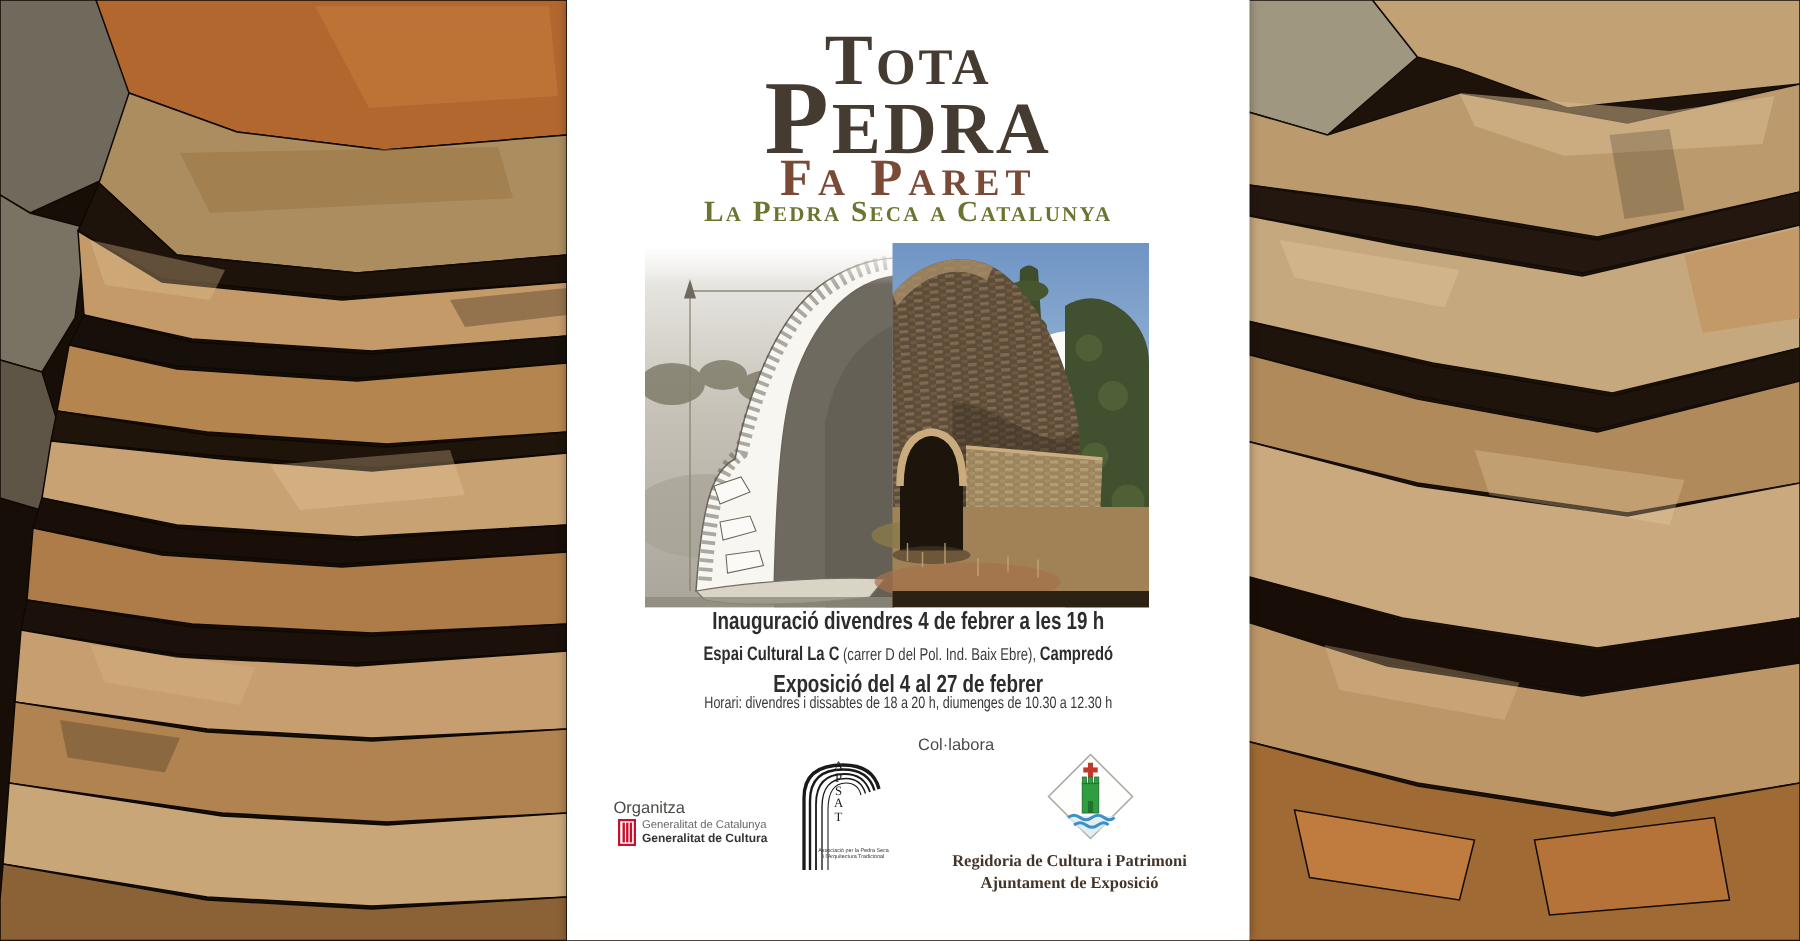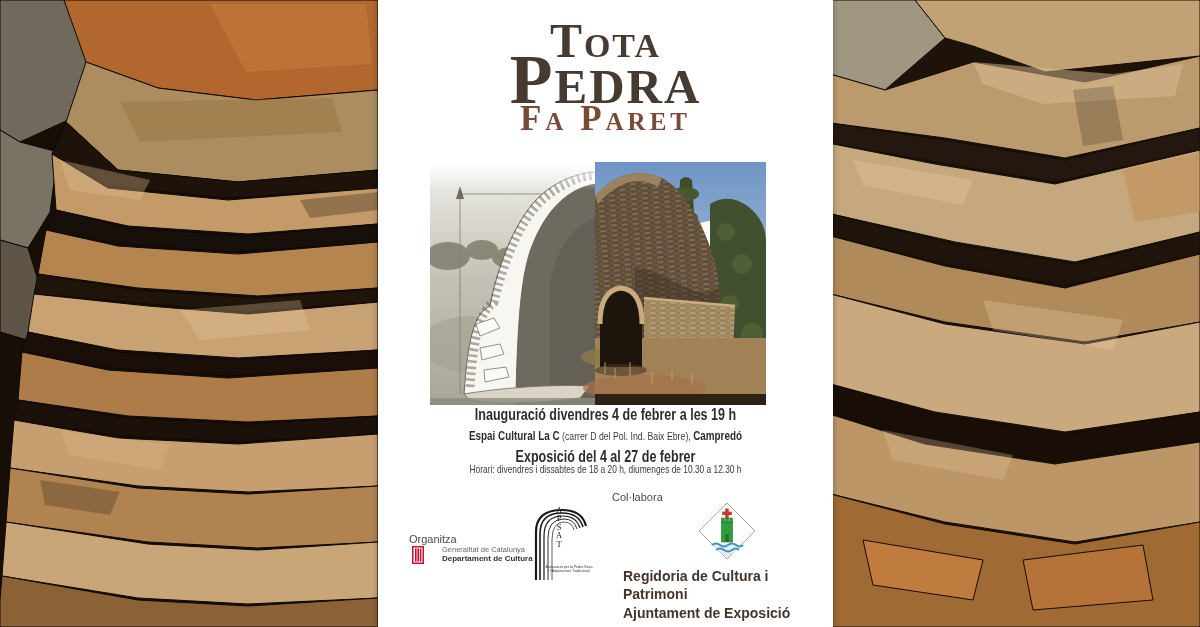--- a/index.html
+++ b/index.html
@@ -21,30 +21,30 @@
   .op{top:405px;font-size:16.5px;font-weight:bold;}
   .venue{top:428px;font-size:13px;}
   .venue .b{font-weight:bold;font-size:13px;color:#2d2d2d;}
   .venue .r{font-weight:normal;font-size:11.5px;color:#3c3c3c;}
   .expo{top:447px;font-size:16.5px;font-weight:bold;}
   .hor{top:463px;font-size:11px;font-weight:normal;color:#383838;}
   
   .lbl{position:absolute;top:491px;font-size:11px;color:#4a4a46;}
   .org{left:31px;margin-top:42px;}
   .col{left:234px;text-align:right;}
-  .gencat{position:absolute;left:34px;top:545px;display:flex;align-items:flex-start;gap:18px;}
+  .gencat{position:absolute;left:34px;top:545px;display:flex;align-items:flex-start;gap:4px;}
   .gencat svg{display:block;margin-top:1px;}
   .gtxt .g1{font-size:7.5px;color:#666;line-height:1.2;}
   .gtxt .g2{font-size:8px;font-weight:bold;color:#333;line-height:1.2;}
   .apsat{position:absolute;left:148px;top:500px;width:86px;height:84px;}
   .apsat svg{position:absolute;left:0;top:0;}
   .apsat-letters{position:absolute;left:28px;top:6px;display:flex;flex-direction:column;font-family:"Liberation Serif",serif;font-size:8.5px;line-height:8.4px;color:#1c1c1c;text-align:center;width:10px;}
   .apsat-caption{position:absolute;left:-10px;top:65px;width:106px;text-align:center;font-size:3.6px;line-height:1.25;color:#333;}
   .shield{position:absolute;left:318px;top:500px;display:block;}
-  .regidoria{position:absolute;left:245px;top:567px;width:180px;font-family:Liberation Sans, sans-serif;font-weight:bold;font-size:14px;line-height:1.32;color:#44352a;}
+  .regidoria{position:absolute;left:245px;top:567px;width:180px;text-align:center;font-family:Liberation Serif, serif;font-weight:bold;font-size:11px;line-height:1.32;color:#44352a;}
 </style>
 </head>
 <body>
 
 <div id="stage">
 
   <svg id="bg-left" class="bg" viewBox="0 0 378 627" preserveAspectRatio="none">
     <rect width="378" height="627" fill="#170e07"></rect>
     <g stroke="#0f0903" stroke-width="1">
       <polygon points="0,0 64,0 90,54 68,120 20,142 0,130" fill="#6f6a5b"></polygon>
@@ -98,20 +98,21 @@
     <polygon points="160,300 300,320 290,350 170,330" fill="#ecd2aa" opacity=".3"></polygon>
     <polygon points="60,430 190,455 180,480 70,460" fill="#e2c294" opacity=".3"></polygon>
     <polygon points="250,90 290,86 300,140 260,146" fill="#000000" opacity=".18"></polygon>
   </svg>
 
   <div class="poster">
 
     <div class="tline t1">Tota</div>
     <div class="tline t2">Pedra</div>
     <div class="tline t3">Fa Paret</div>
+    <div class="tline sub">La Pedra Seca a Catalunya</div>
 
     <svg class="hero" viewBox="0 0 336 243">
       <defs>
         <linearGradient id="drawG" x1="0" y1="0" x2="0" y2="1">
           <stop offset="0" stop-color="#efeeea"></stop>
             <stop offset=".45" stop-color="#c6c2b8"></stop>
             <stop offset="1" stop-color="#a9a59a"></stop>
         </linearGradient>
         <linearGradient id="fadeW" x1="0" y1="0" x2="0" y2="1">
           <stop offset="0" stop-color="#ffffff" stop-opacity="1"></stop>
@@ -222,21 +223,21 @@
 
     <div class="gencat">
       <svg width="12" height="18" viewBox="0 0 12 18">
         <rect x=".75" y=".75" width="10.5" height="16.5" fill="#ffffff" stroke="#c8102e" stroke-width="1.5"></rect>
         <rect x="3" y="2.4" width="1.6" height="13.2" fill="#c8102e"></rect>
         <rect x="5.4" y="2.4" width="1.6" height="13.2" fill="#c8102e"></rect>
         <rect x="7.8" y="2.4" width="1.6" height="13.2" fill="#c8102e"></rect>
       </svg>
       <div class="gtxt">
         <div class="g1">Generalitat de Catalunya</div>
-        <div class="g2">Departament de Cultura</div>
+        <div class="g2">Generalitat de Cultura</div>
       </div>
     </div>
 
     <div class="apsat">
       <svg width="64" height="82" viewBox="0 0 64 82">
         <g stroke="#1a1a1a" fill="none">
           <path d="M10,80 L10,32 Q10,10 36,10 Q56,10 60,26" stroke-width="2.2"></path>
           <path d="M14,80 L14,34 Q14,13 36,13 Q53,13 57,27" stroke-width="1.6"></path>
           <path d="M18,80 L18,36 Q18,16 37,16 Q50,16 54,28" stroke-width="1.2"></path>
           <path d="M22,80 L22,38 Q22,19 38,19 Q48,19 51,29" stroke-width=".9"></path>

